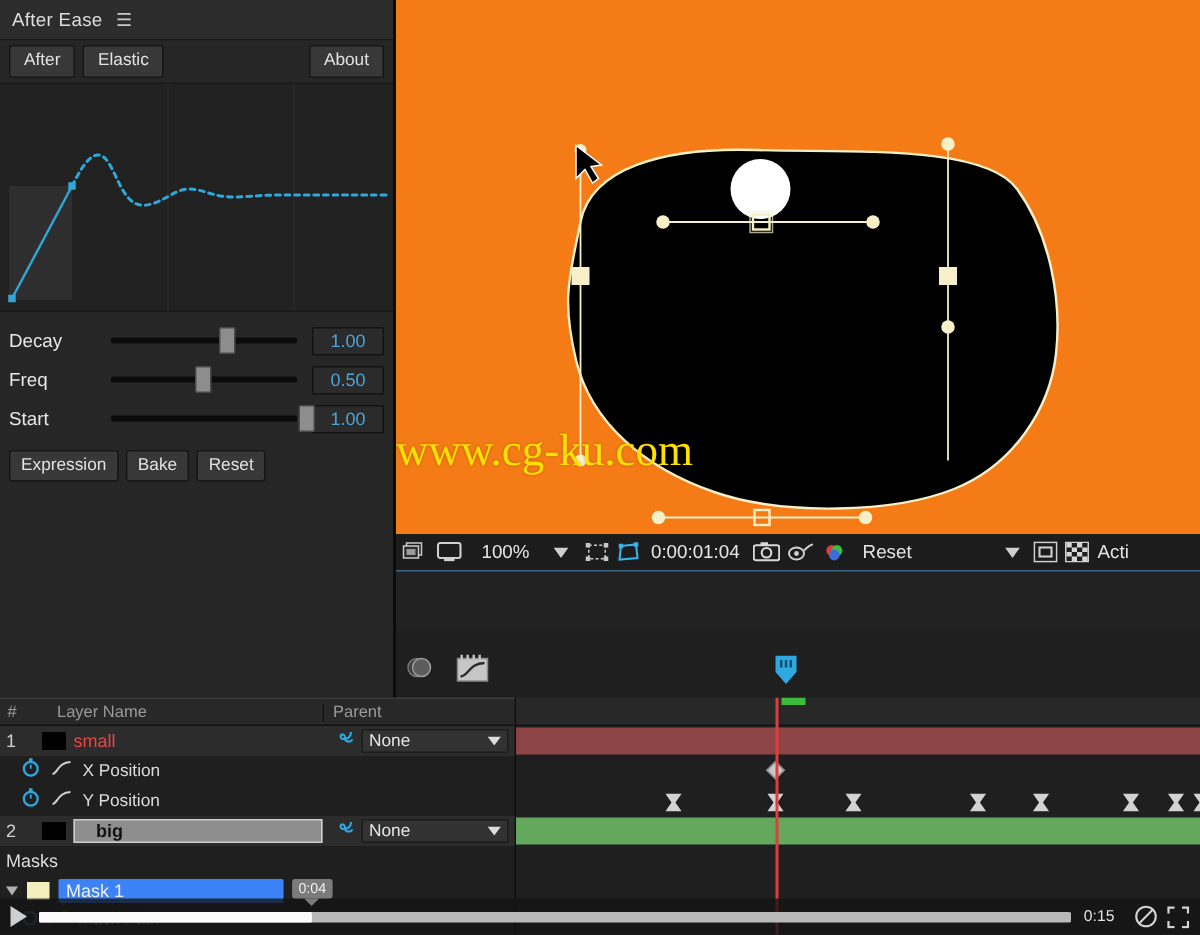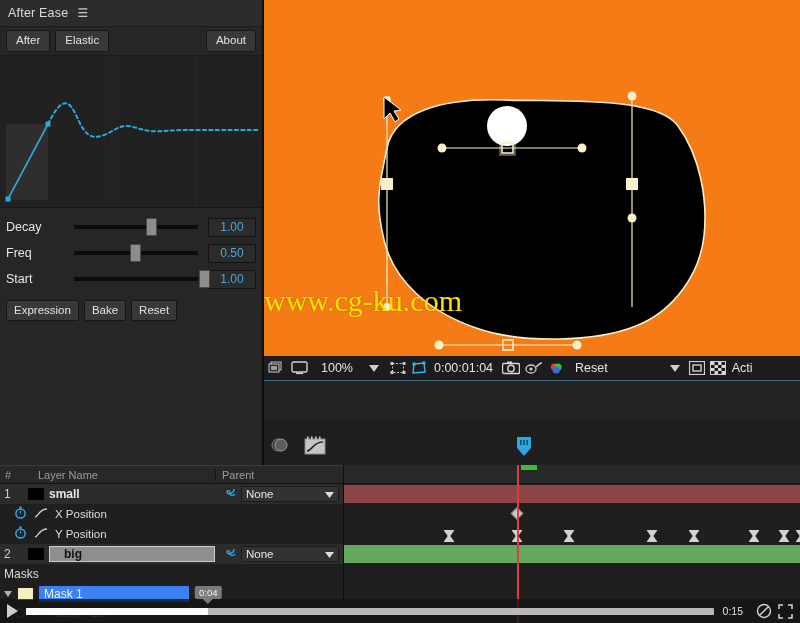--- a/index.html
+++ b/index.html
@@ -132,21 +132,21 @@
     position: absolute; left: 0; top: 465px; width: 343px; height: 19px;
     background: #282828; border-top: 1px solid #3c3c3c; border-bottom: 1px solid #111;
     display: flex; align-items: center; z-index: 8;
   }
   .lh-cell { color: #9a9a9a; font-size: 11px; }
   #layer-rows { position: absolute; left: 0; top: 484px; width: 343px; z-index: 8; }
 
   .layer-row { display: flex; align-items: center; height: 20px; position: relative; }
   .lr-num { width: 28px; color: #cfcfcf; font-size: 12px; padding-left: 4px; }
   .lr-swatch { width: 16px; height: 12px; background: #000; margin-right: 5px; }
-  .lr-name { color: #e5e5e5; font-size: 12px; font-weight: bold; flex: 1; }
+  .lr-name { color: #ef4444; font-size: 12px; font-weight: normal; flex: 1; }
   .lr-name.editing {
     background: #8e8e8e; color: #111; border: 1px solid #cdcdcd;
     padding: 0 14px; margin-right: 4px; font-weight: bold;
   }
   .lr-pick { width: 22px; text-align: center; }
   .lr-parent {
     width: 98px; height: 16px; background: #323232; border: 1px solid #1b1b1b;
     color: #e6e6e6; font-size: 11.5px; display: flex; align-items: center;
     padding: 0 4px; justify-content: space-between; border-radius: 1px; margin-right: 4px;
   }

